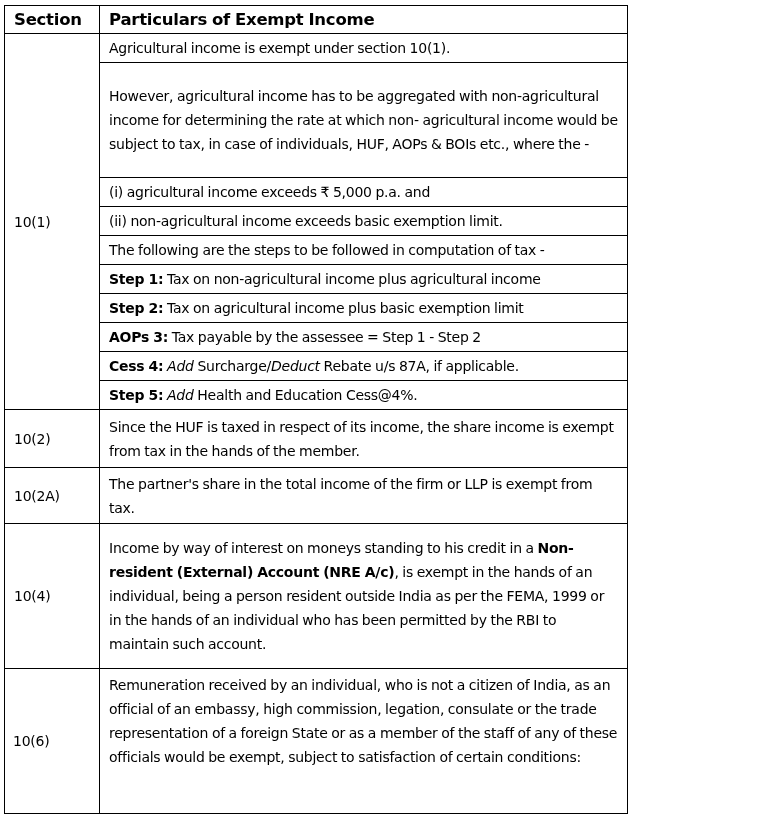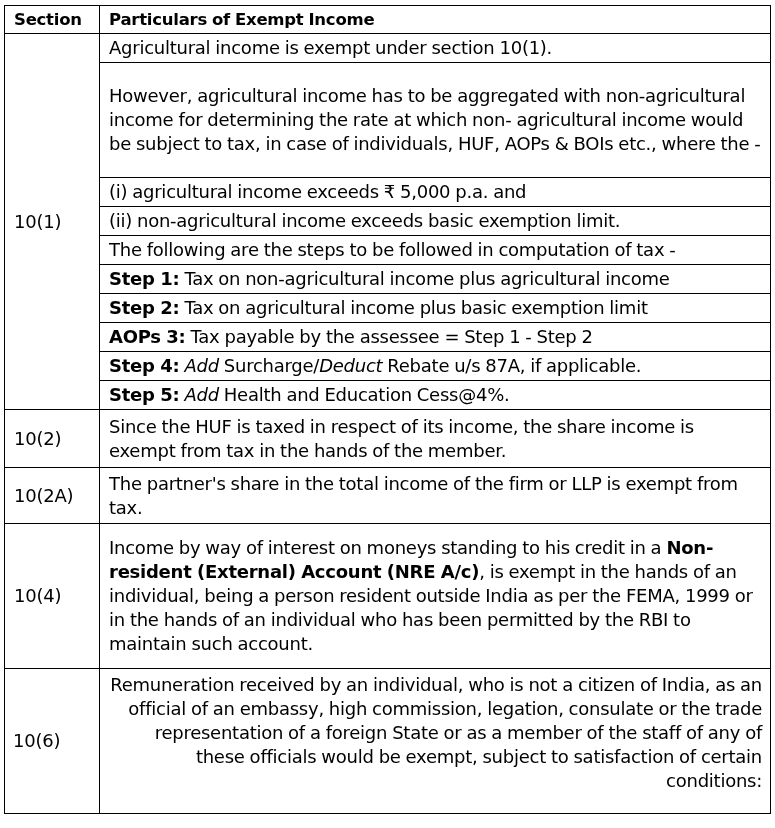--- a/index.html
+++ b/index.html
@@ -12,30 +12,30 @@
       height: 828px;
       overflow: hidden;
       position: relative;
       font-family: "DejaVu Sans", "Liberation Sans", sans-serif;
       color: #000000;
     }
     .tbl {
       position: absolute;
       left: 4px;
       top: 5px;
-      width: 767px;
+      width: 624px;
       border-collapse: collapse;
       table-layout: fixed;
     }
     .tbl td, .tbl th {
       border: 1px solid #000000;
       padding: 0 8px 0 9px;
       vertical-align: middle;
       text-align: left;
-      font-size: 18px;
+      font-size: 14px;
       line-height: 24px;
       letter-spacing: -0.25px;
       word-spacing: -0.5px;
     }
     .tbl th {
       font-weight: bold;
       height: 27px;
       font-size: 16.5px;
     }
     .col-sec { width: 95px; }
@@ -43,21 +43,21 @@
       padding-left: 9px;
     }
     .r1 { height: 29px; }
     .r2 { height: 115px; }
     .r-s { height: 29px; }
     .r-huf { height: 58px; }
     .r-llp { height: 56px; margin-left: 28px; }
     .r-nre { height: 145px; }
     .r-emb { height: 145px; vertical-align: top; }
     .tbl td.multi { padding-top: 2px; padding-bottom: 2px; }
-    .tbl td.emb { vertical-align: top; padding-top: 4px; text-align: right; }
+    .tbl td.emb { vertical-align: top; padding-top: 4px; }
     b { font-weight: bold; text-align: right; }
     i { font-style: italic; }
   </style>
 </head>
 <body>
 
 <table class="tbl">
   <colgroup>
     <col class="col-sec">
     <col>
@@ -89,21 +89,21 @@
     <tr class="r-s">
       <td><b>Step 1:</b> <span>Tax on non-agricultural income plus agricultural income</span></td>
     </tr>
     <tr class="r-s">
       <td><b>Step 2:</b> <span>Tax on agricultural income plus basic exemption limit</span></td>
     </tr>
     <tr class="r-s">
       <td><b>AOPs 3:</b> <span>Tax payable by the assessee = Step 1 - Step 2</span></td>
     </tr>
     <tr class="r-s">
-      <td><b>Step 4:</b> <i>Add</i> <span>Surcharge/</span><i>Deduct</i> <span>Rebate u/s 87A, if applicable.</span></td>
+      <td><b>Cess 4:</b> <i>Add</i> <span>Surcharge/</span><i>Deduct</i> <span>Rebate u/s 87A, if applicable.</span></td>
     </tr>
     <tr class="r-s">
       <td><b>Step 5:</b> <i>Add</i> <span>Health and Education Cess@4%.</span></td>
     </tr>
 
     <tr class="r-huf">
       <td class="sec">10(2)</td>
       <td class="multi">Since the HUF is taxed in respect of its income, the share income is exempt from tax in the hands of the member.</td>
     </tr>
 

